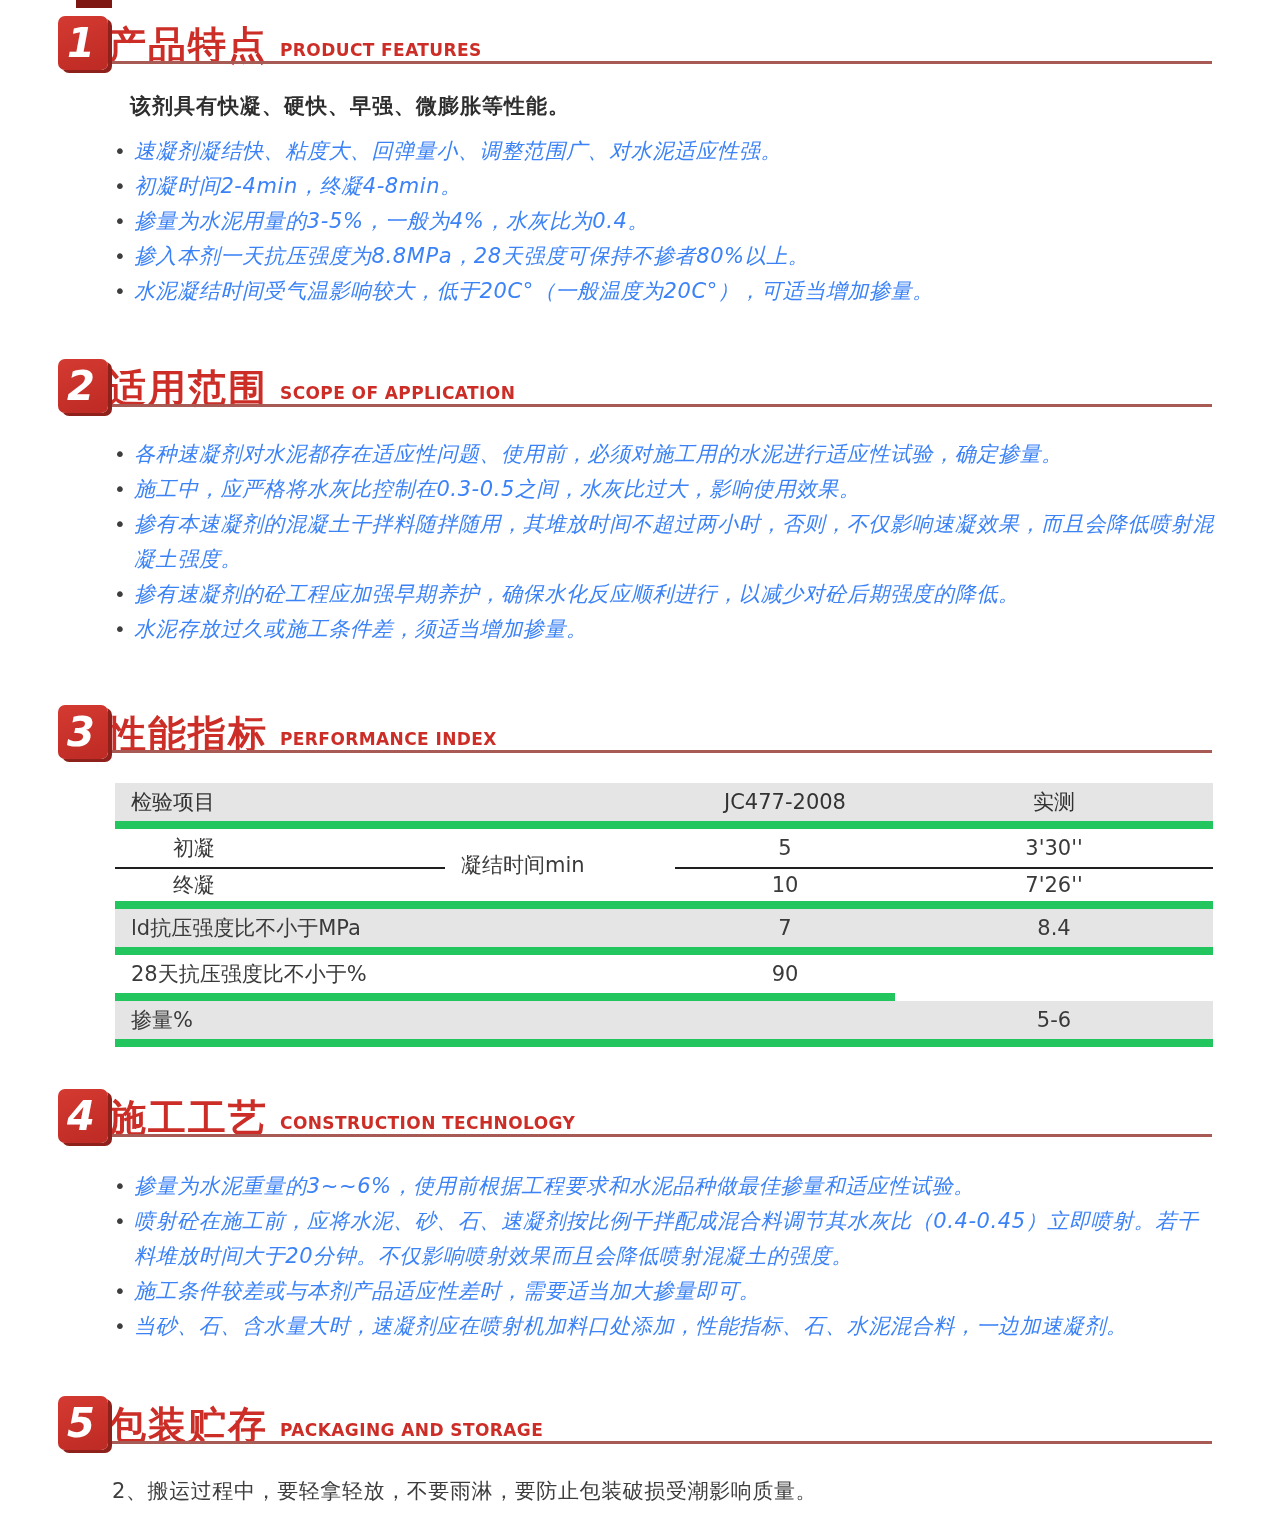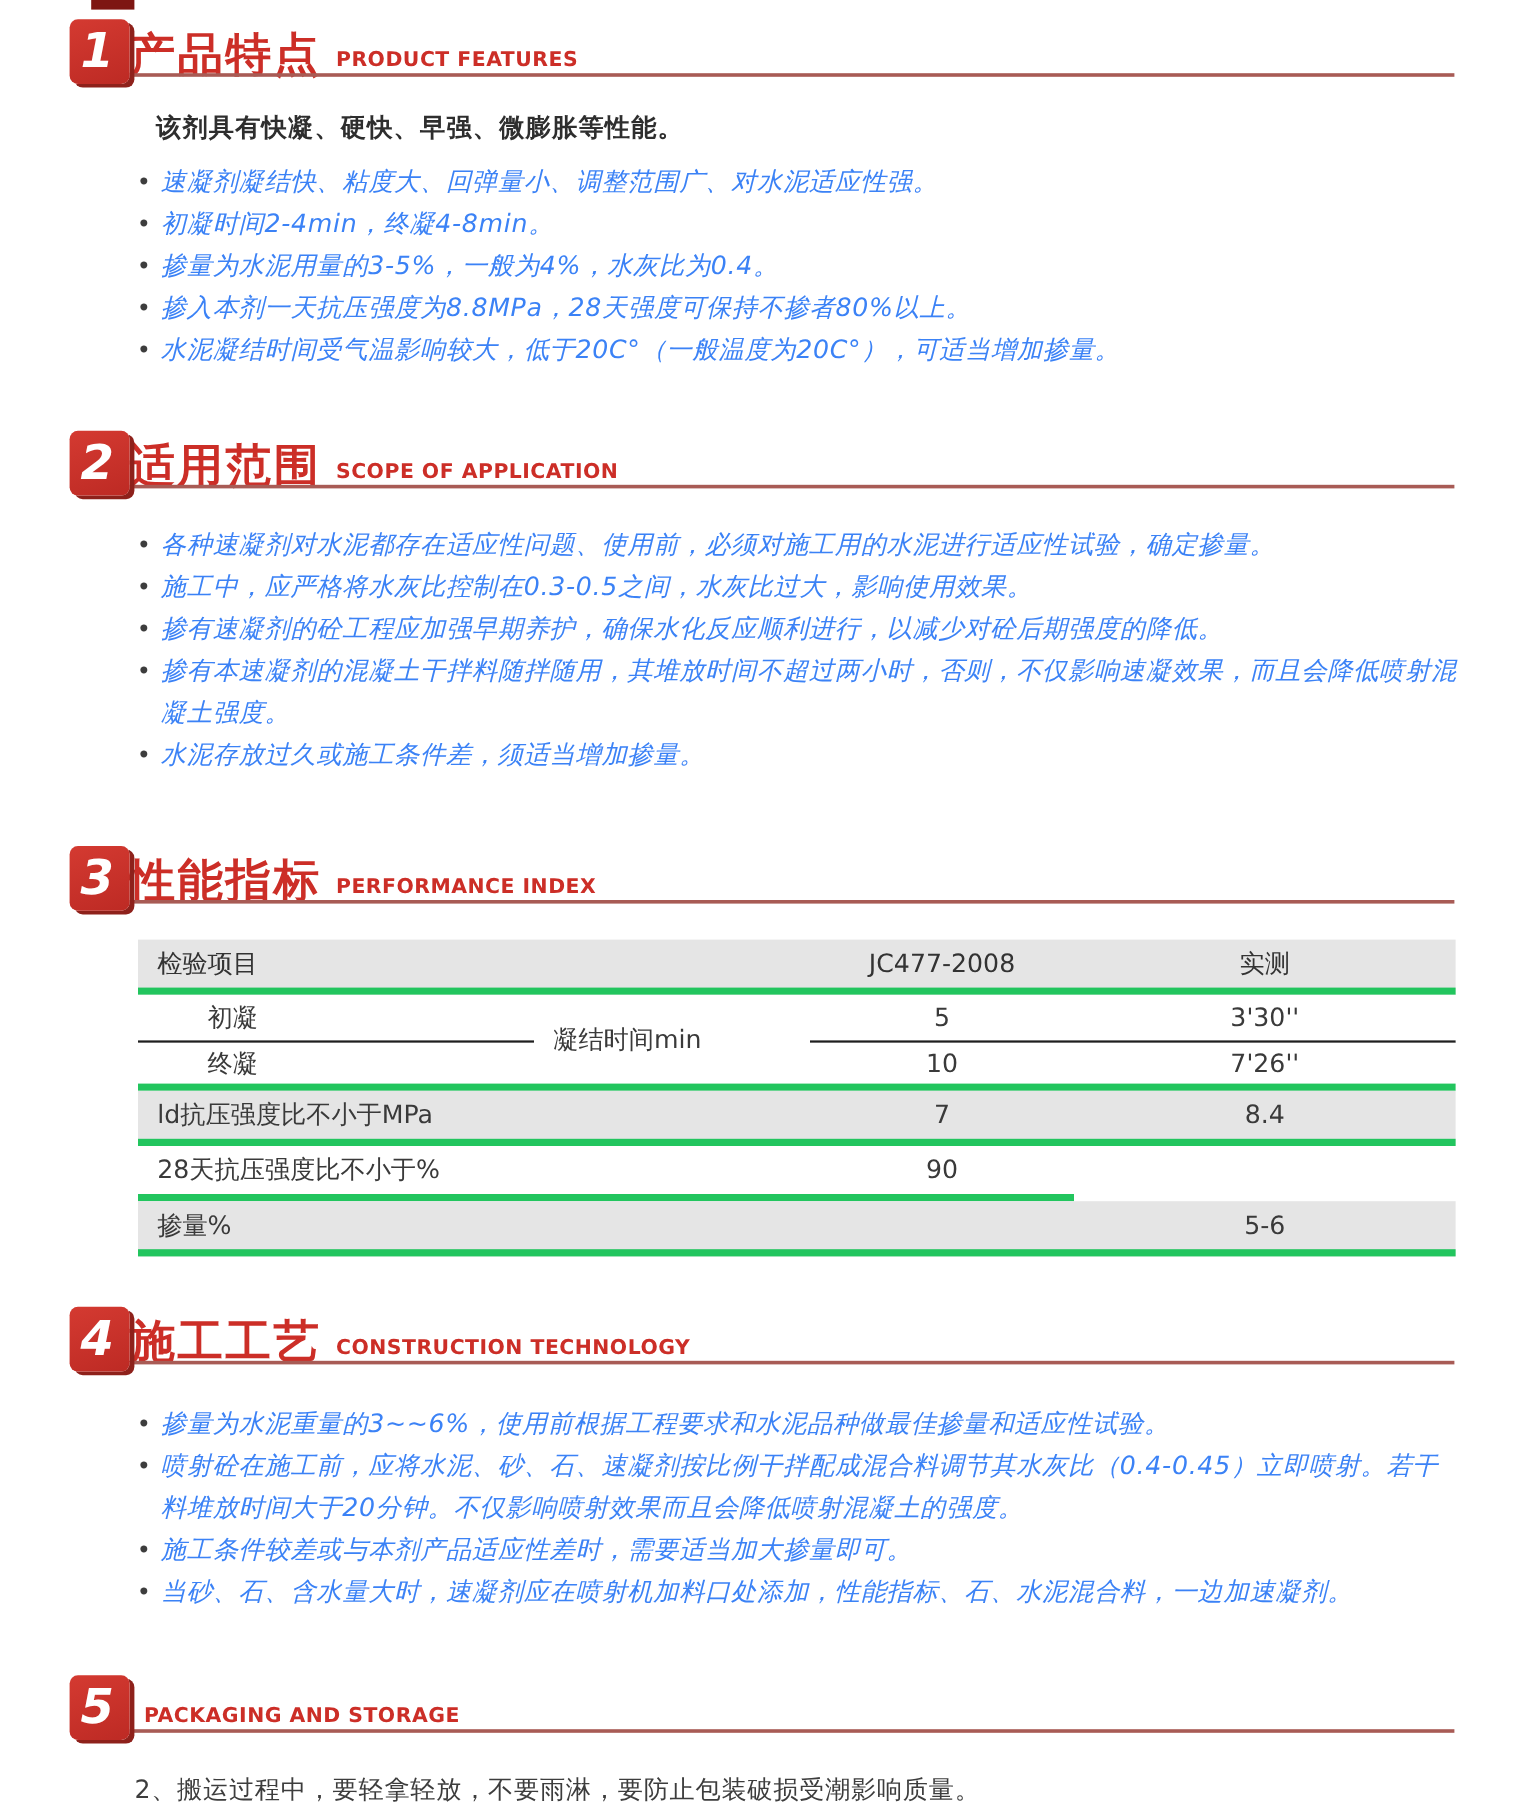--- a/index.html
+++ b/index.html
@@ -68,21 +68,21 @@
   #sec5 .sec-head { margin-top:50px; }
 
   
   .ptable {
     margin:24px 0 0 115px; width:1098px;
     display:grid;
     grid-template-columns:330px 230px 220px 318px;
     grid-template-rows:46px 40px 40px 46px 46px 46px;
     font-size:21px; color:#3a3a3a;
   }
-  .ptable > div { display:flex; align-items:center; border-bottom:6px solid #22c55e; }
+  .ptable > div { display:flex; align-items:center; border-bottom:8px solid #22c55e; }
   .c-left   { padding-left:16px; justify-content:flex-start; }
   .c-sub    { padding-left:58px; justify-content:flex-start; }
   .c-center { justify-content:center; }
   .g { background:#e5e5e5; }
   .w { background:#ffffff; }
   .hdr { font-weight:500; color:#333333; }
   .divline { border-bottom:2px solid #1f1f1f !important; }
   .rowspan2 { grid-row:span 2; }
   .colspan2 { grid-column:span 2; }
 </style>
@@ -115,22 +115,22 @@
     <div class="rule"></div>
     <div class="badge">
       <span>2</span>
     </div>
     <h2 class="zh">适用范围</h2>
     <span class="en">SCOPE OF APPLICATION</span>
   </header>
   <ul class="bullets" style="margin-top:24px">
     <li>各种速凝剂对水泥都存在适应性问题、使用前，必须对施工用的水泥进行适应性试验，确定掺量。</li>
     <li>施工中，应严格将水灰比控制在0.3-0.5之间，水灰比过大，影响使用效果。</li>
+    <li>掺有本速凝剂的混凝土干拌料随拌随用，其堆放时间不超过两小时，否则，不仅影响速凝效果，而且会降低喷射混凝土强度。</li>
     <li>掺有速凝剂的砼工程应加强早期养护，确保水化反应顺利进行，以减少对砼后期强度的降低。</li>
-    <li>掺有本速凝剂的混凝土干拌料随拌随用，其堆放时间不超过两小时，否则，不仅影响速凝效果，而且会降低喷射混凝土强度。</li>
     <li>水泥存放过久或施工条件差，须适当增加掺量。</li>
   </ul>
 </section>
 
 <section class="sec" id="sec3">
   <header class="sec-head">
     <div class="rule"></div>
     <div class="badge">
       <span>3</span>
     </div>
@@ -181,19 +181,20 @@
     <li>当砂、石、含水量大时，速凝剂应在喷射机加料口处添加，性能指标、石、水泥混合料，一边加速凝剂。</li>
   </ul>
 </section>
 
 <section class="sec" id="sec5">
   <header class="sec-head">
     <div class="rule"></div>
     <div class="badge">
       <span>5</span>
     </div>
+    <h2 class="zh">包装贮存</h2>
     <span class="en">PACKAGING AND STORAGE</span>
   </header>
   <ol class="plain">
     <li>2、搬运过程中，要轻拿轻放，不要雨淋，要防止包装破损受潮影响质量。</li>
 
   </ol>
 </section>
 
 </body></html>

